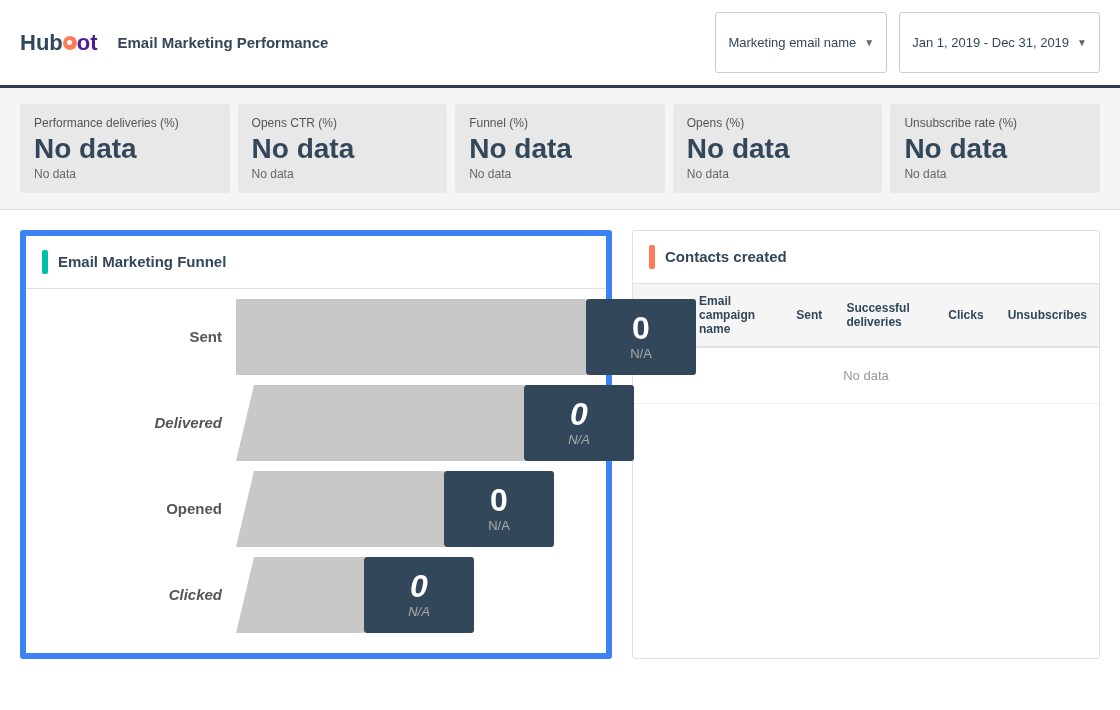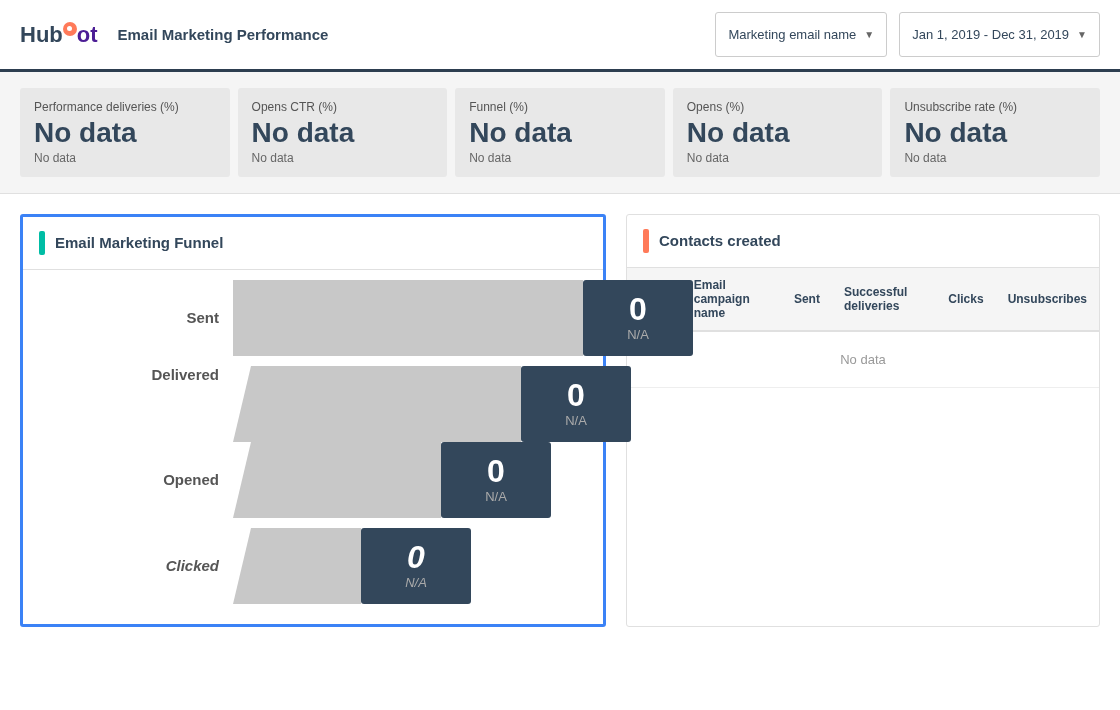--- a/index.html
+++ b/index.html
@@ -8,21 +8,21 @@
     
     .header {
       display: flex;
       align-items: center;
       padding: 12px 20px;
       border-bottom: 3px solid #2d3e50;
       gap: 20px;
     }
     .logo {
       display: flex;
-      align-items: flex-start;
+      align-items: center;
       font-size: 22px;
       font-weight: bold;
       color: #33475b;
     }
     .logo-hub { color: #33475b; }
     .logo-spot { color: #4c1d95; }
     .logo-dot {
       width: 14px; height: 14px;
       background: #ff7a59;
       border-radius: 50%;
@@ -45,21 +45,21 @@
       display: flex;
       gap: 12px;
       align-items: center;
     }
     .dropdown-btn {
       display: flex;
       align-items: center;
       gap: 8px;
       border: 1px solid #ccc;
       border-radius: 3px;
-      padding: 14px 12px;
+      padding: 22px 12px;
       background: #fff;
       cursor: pointer;
       font-size: 13px;
       color: #33475b;
     }
     .dropdown-btn .arrow {
       font-size: 10px;
       color: #666;
     }
 
@@ -97,21 +97,21 @@
     
     .main-content {
       display: flex;
       padding: 20px;
       gap: 20px;
     }
 
     
     .funnel-section {
       flex: 0 0 560px;
-      border: 3px solid #3b82f6;
+      border: 6px solid #3b82f6;
       border-radius: 3px;
     }
     .section-header {
       display: flex;
       align-items: center;
       gap: 10px;
       padding: 14px 16px;
       border-bottom: 1px solid #e0e0e0;
     }
     .section-accent {
@@ -235,21 +235,21 @@
           <div style="position: relative; display: flex; align-items: center;">
             <svg width="350" height="76" style="display: block;">
               <polygon points="0,0 350,0 350,76 0,76" fill="#c8c8c8"></polygon>
             </svg>
             <div style="width: 110px; height: 76px; background: rgb(51, 71, 91); border-radius: 3px; display: flex; flex-direction: column; align-items: center; justify-content: center; color: rgb(255, 255, 255); flex-shrink: 0;">
               <span style="font-size: 32px; font-weight: bold; line-height: 1;">0</span>
               <span style="font-size: 13px; color: rgb(170, 170, 170); margin-top: 2px;">N/A</span>
             </div>
           </div>
         </div>
-        <div style="display: flex; align-items: flex-start; width: 500px;">
+        <div style="display: flex; align-items: center; margin-bottom: 10px; width: 500px; font-style: italic;">
           <div style="width: 130px; text-align: right; font-size: 15px; font-weight: bold; color: rgb(85, 85, 85); padding-right: 14px; flex-shrink: 0;">Delivered</div>
           <div style="position: relative; display: flex; align-items: center;">
             <svg width="288" height="76" style="display: block;">
               <polygon points="18,0 288,0 288,76 0,76" fill="#c8c8c8"></polygon>
             </svg>
             <div style="width: 110px; height: 76px; background: rgb(51, 71, 91); border-radius: 3px; display: flex; flex-direction: column; align-items: center; justify-content: center; color: rgb(255, 255, 255); flex-shrink: 0;">
               <span style="font-size: 32px; font-weight: bold; line-height: 1;">0</span>
               <span style="font-size: 13px; color: rgb(170, 170, 170); margin-top: 2px;">N/A</span>
             </div>
           </div>

